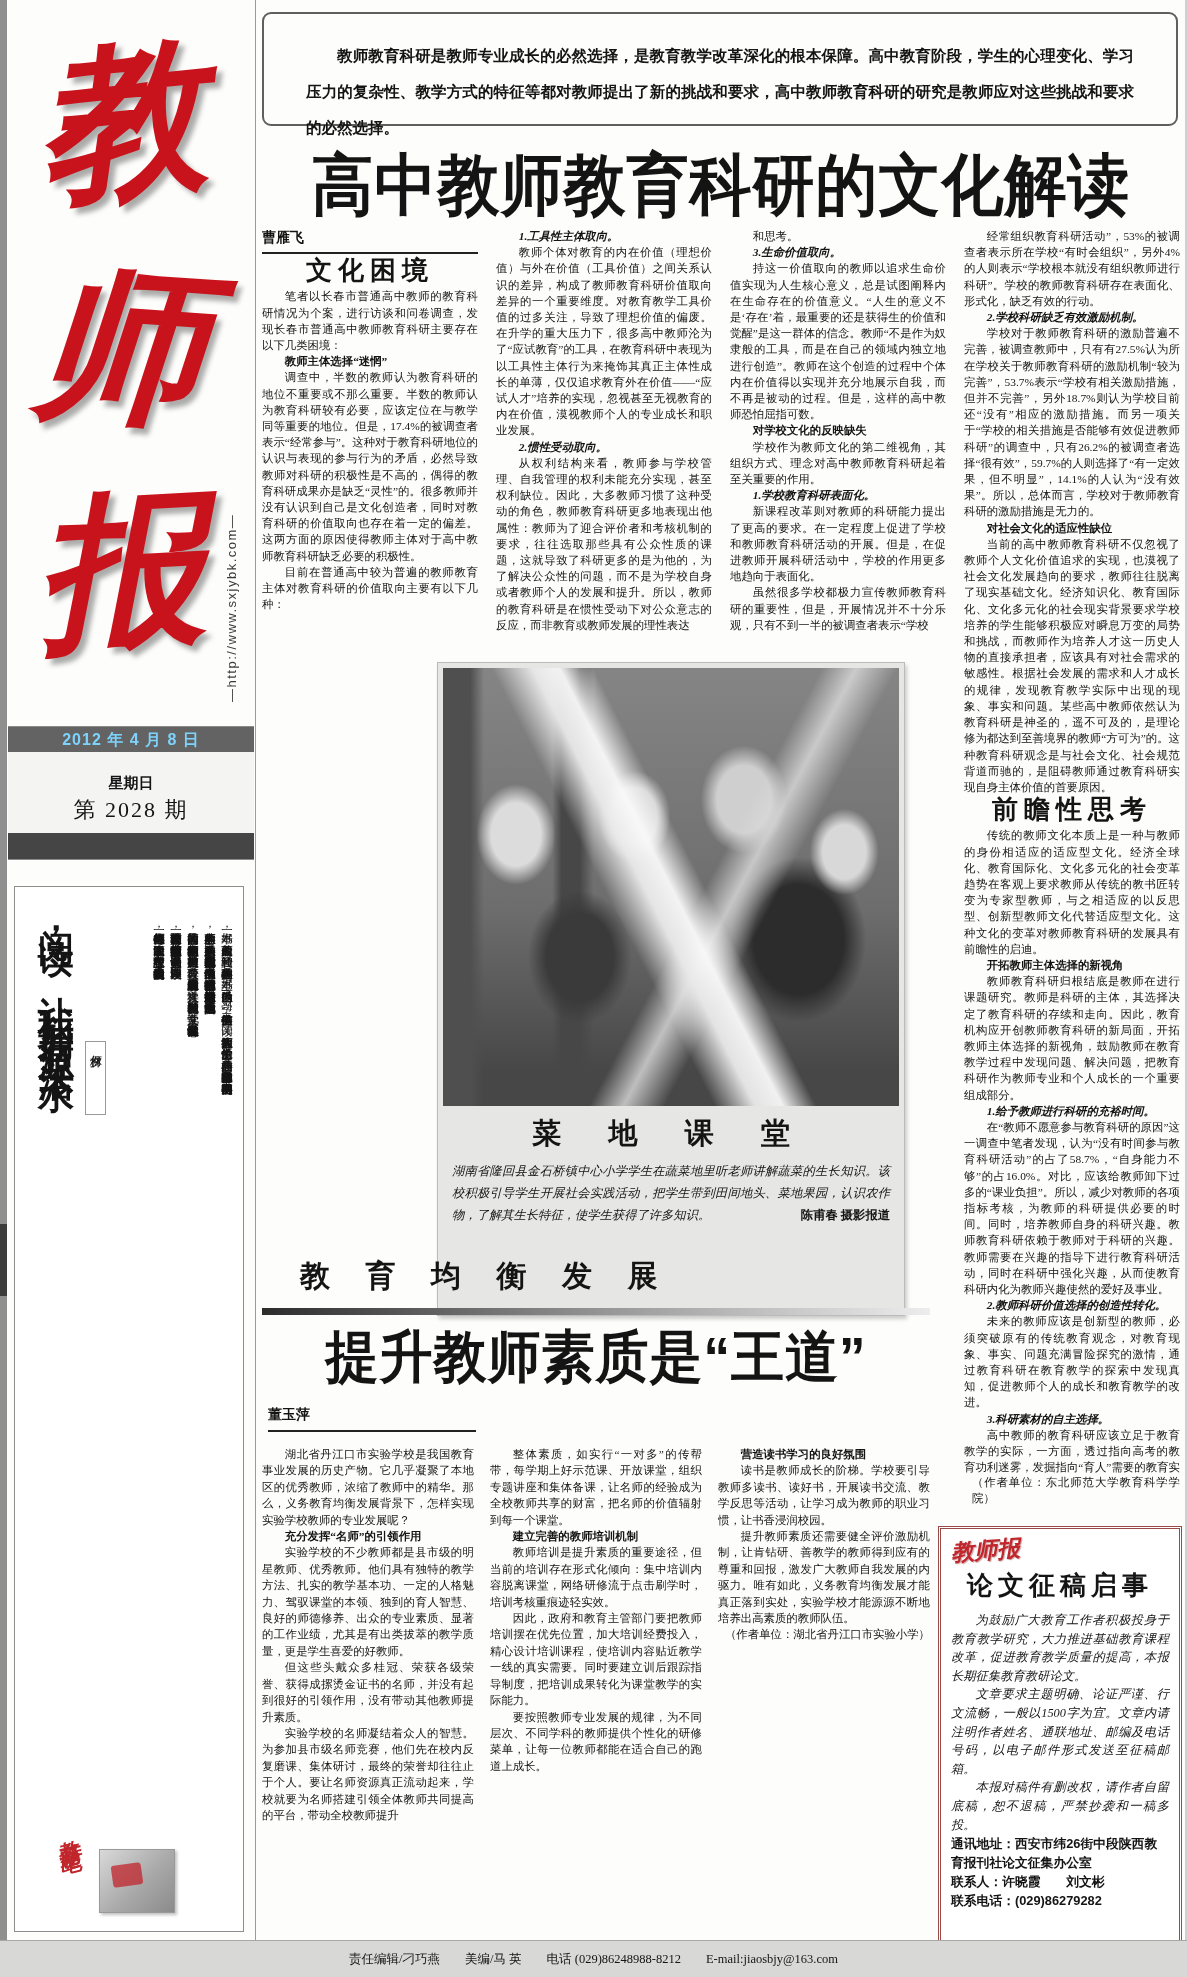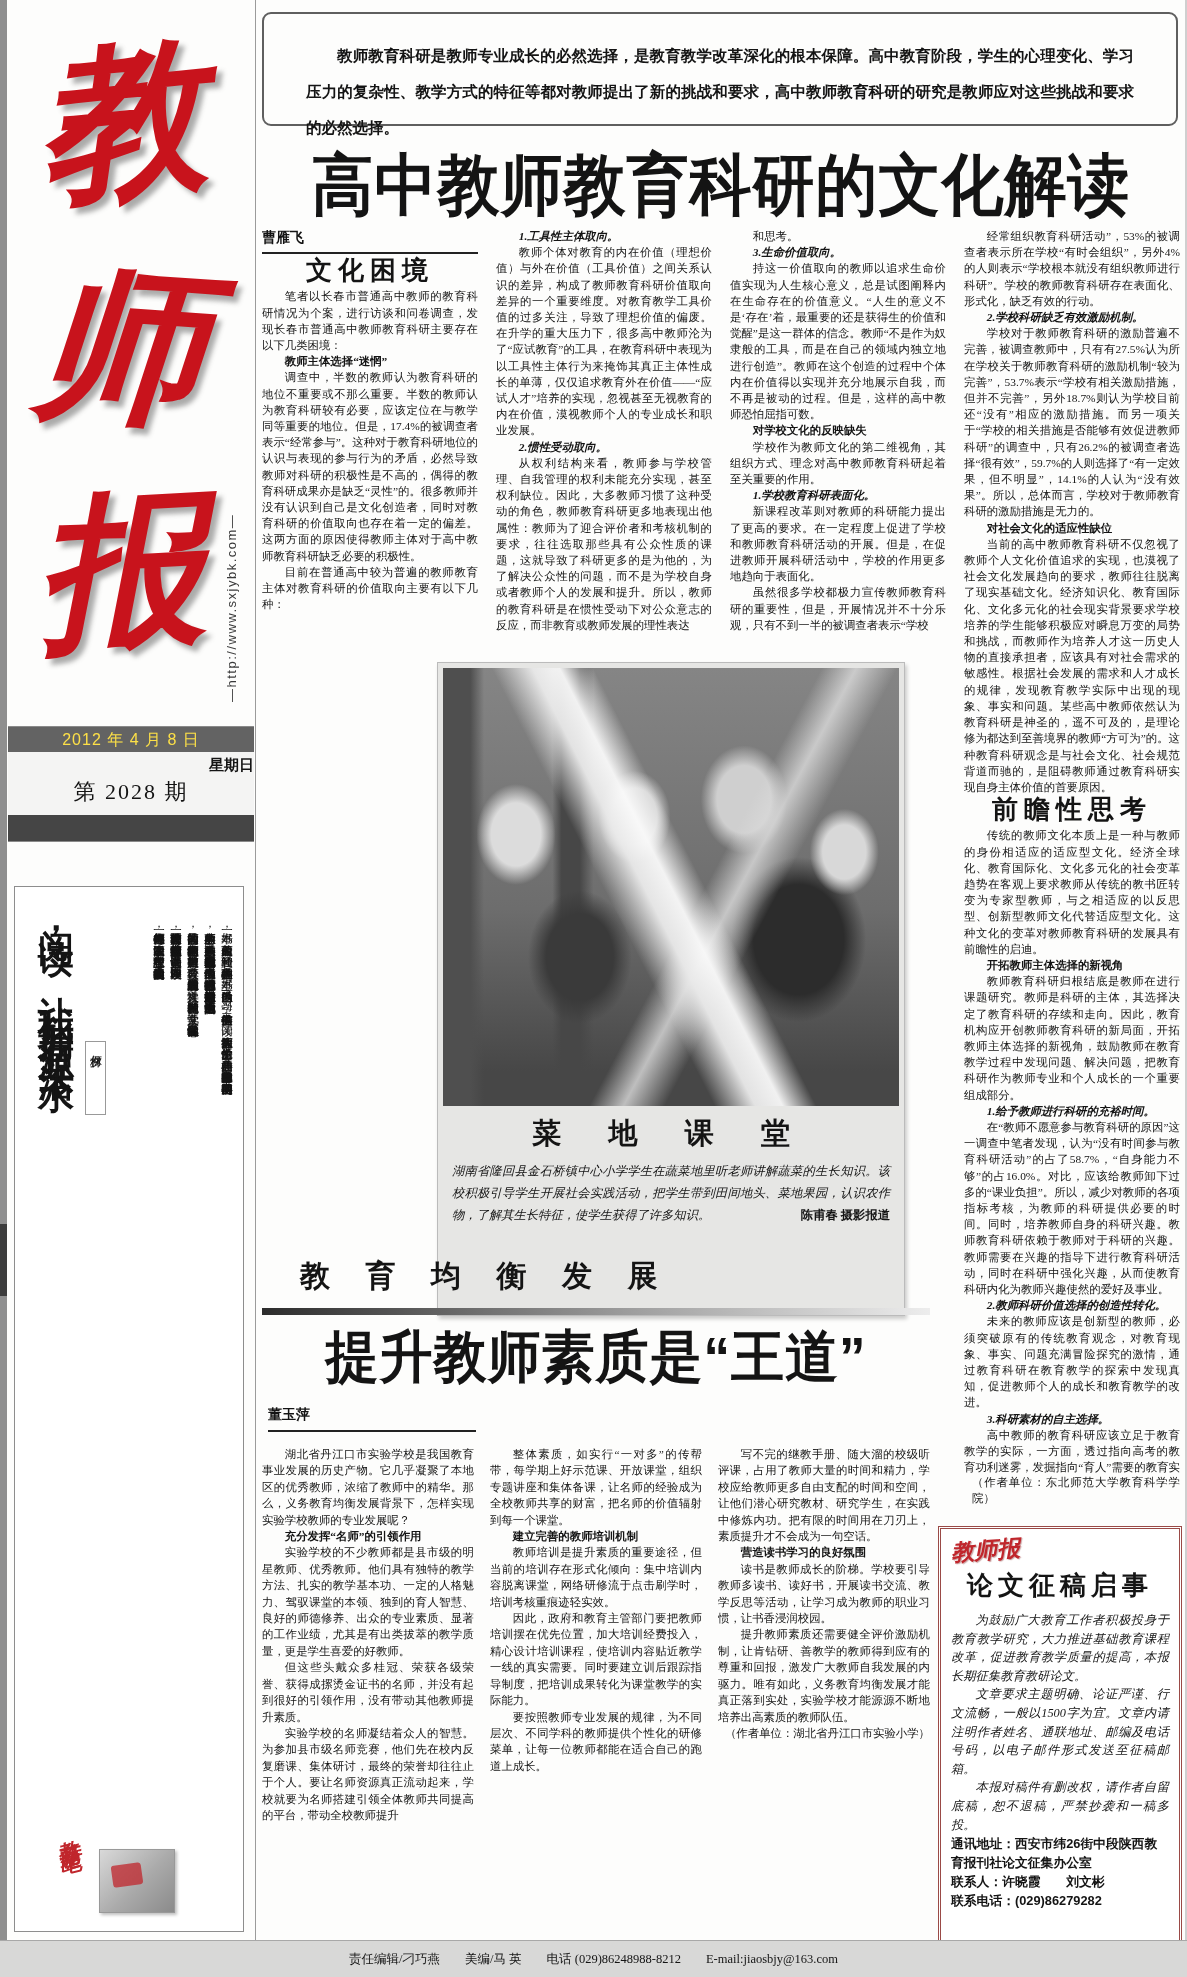--- a/index.html
+++ b/index.html
@@ -15,23 +15,23 @@
   .logo{position:absolute;left:18px;top:10px;width:205px;height:705px;}
   .logo-char{font-size:168px;line-height:225px;font-weight:bold;color:#c8131c;text-align:center;
              font-style:italic;text-shadow:5px 6px 5px rgba(70,70,70,.45);}
   .logo-char:nth-child(1){transform:rotate(-6deg);}
   .logo-char:nth-child(2){transform:rotate(4deg);}
   .logo-char:nth-child(3){transform:rotate(-3deg);}
   .site-url{position:absolute;left:224px;top:702px;width:472px;transform:rotate(-90deg);
             transform-origin:left top;font-size:13px;letter-spacing:1.5px;color:#3a3a3a;
             font-family:"Liberation Sans","DejaVu Sans",sans-serif;}
   .date-block{position:absolute;left:8px;top:726px;width:246px;border-top:1px solid #8a8a8a;border-bottom:1px solid #8a8a8a;}
-  .date-bar{background:#636363;color:#fde047;font-weight:normal;font-size:16px;text-align:center;
+  .date-bar{background:#636363;color:#7dd3fc;font-weight:bold;font-size:16px;text-align:center;
             height:25px;line-height:25px;letter-spacing:1px;}
-  .weekday{background:#f4f4f3;text-align:right;font-weight:bold;font-size:15px;padding-top:4px;}
+  .weekday{background:#f4f4f3;text-align:center;font-weight:bold;font-size:15px;padding-top:22px;}
   .issue-no{background:#f4f4f3;text-align:center;font-size:22px;letter-spacing:2px;padding:2px 0 8px;}
   .dark-bar{background:#454545;height:26px;}
   .pubcode{background:#fff;font-size:12.5px;text-align:center;padding:12px 0 10px;letter-spacing:.5px;}
   
   .essay-box{position:absolute;left:14px;top:886px;width:230px;height:1046px;border:1px solid #8d8d8d;
              background:#fff;box-sizing:border-box;padding:14px 8px;display:flex;flex-direction:row;gap:6px;}
   .essay-title{writing-mode:vertical-rl;font-size:36px;font-weight:bold;letter-spacing:10px;
                line-height:1.3;width:56px;flex:0 0 56px;}
   .essay-author{writing-mode:vertical-rl;font-size:12px;border:1px solid #999;padding:4px 1px;
                 height:64px;align-self:flex-start;margin-top:140px;flex:0 0 auto;}
@@ -228,21 +228,20 @@
         <p class="para">实验学校的名师凝结着众人的智慧。为参加县市级名师竞赛，他们先在校内反复磨课、集体研讨，最终的荣誉却往往止于个人。要让名师资源真正流动起来，学校就要为名师搭建引领全体教师共同提高的平台，带动全校教师提升</p>
       </div>
     <div class="a2col" id="a2c2">
         <p class="para">整体素质，如实行“一对多”的传帮带，每学期上好示范课、开放课堂，组织专题讲座和集体备课，让名师的经验成为全校教师共享的财富，把名师的价值辐射到每一个课堂。</p>
         <p class="lead">建立完善的教师培训机制</p>
         <p class="para">教师培训是提升素质的重要途径，但当前的培训存在形式化倾向：集中培训内容脱离课堂，网络研修流于点击刷学时，培训考核重痕迹轻实效。</p>
         <p class="para">因此，政府和教育主管部门要把教师培训摆在优先位置，加大培训经费投入，精心设计培训课程，使培训内容贴近教学一线的真实需要。同时要建立训后跟踪指导制度，把培训成果转化为课堂教学的实际能力。</p>
         <p class="para">要按照教师专业发展的规律，为不同层次、不同学科的教师提供个性化的研修菜单，让每一位教师都能在适合自己的跑道上成长。</p>
       </div>
     <div class="a2col" id="a2c3">
-        <p class="para">写不完的继教手册、随大溜的校级听评课，占用了教师大量的时间和精力，学校应给教师更多自由支配的时间和空间，让他们潜心研究教材、研究学生，在实践中修炼内功。把有限的时间用在刀刃上，素质提升才不会成为一句空话。</p>
         <p class="lead">营造读书学习的良好氛围</p>
         <p class="para">读书是教师成长的阶梯。学校要引导教师多读书、读好书，开展读书交流、教学反思等活动，让学习成为教师的职业习惯，让书香浸润校园。</p>
         <p class="para">提升教师素质还需要健全评价激励机制，让肯钻研、善教学的教师得到应有的尊重和回报，激发广大教师自我发展的内驱力。唯有如此，义务教育均衡发展才能真正落到实处，实验学校才能源源不断地培养出高素质的教师队伍。</p>
         <p class="attr">（作者单位：湖北省丹江口市实验小学）</p>
       </div>
   </div>
 
   <div class="notice">
     <span class="notice-logo">教师报</span>
     <div class="notice-title">论文征稿启事</div>

